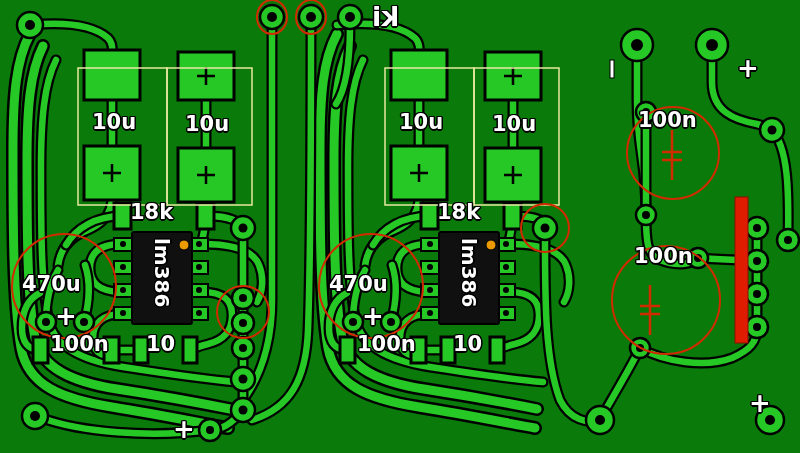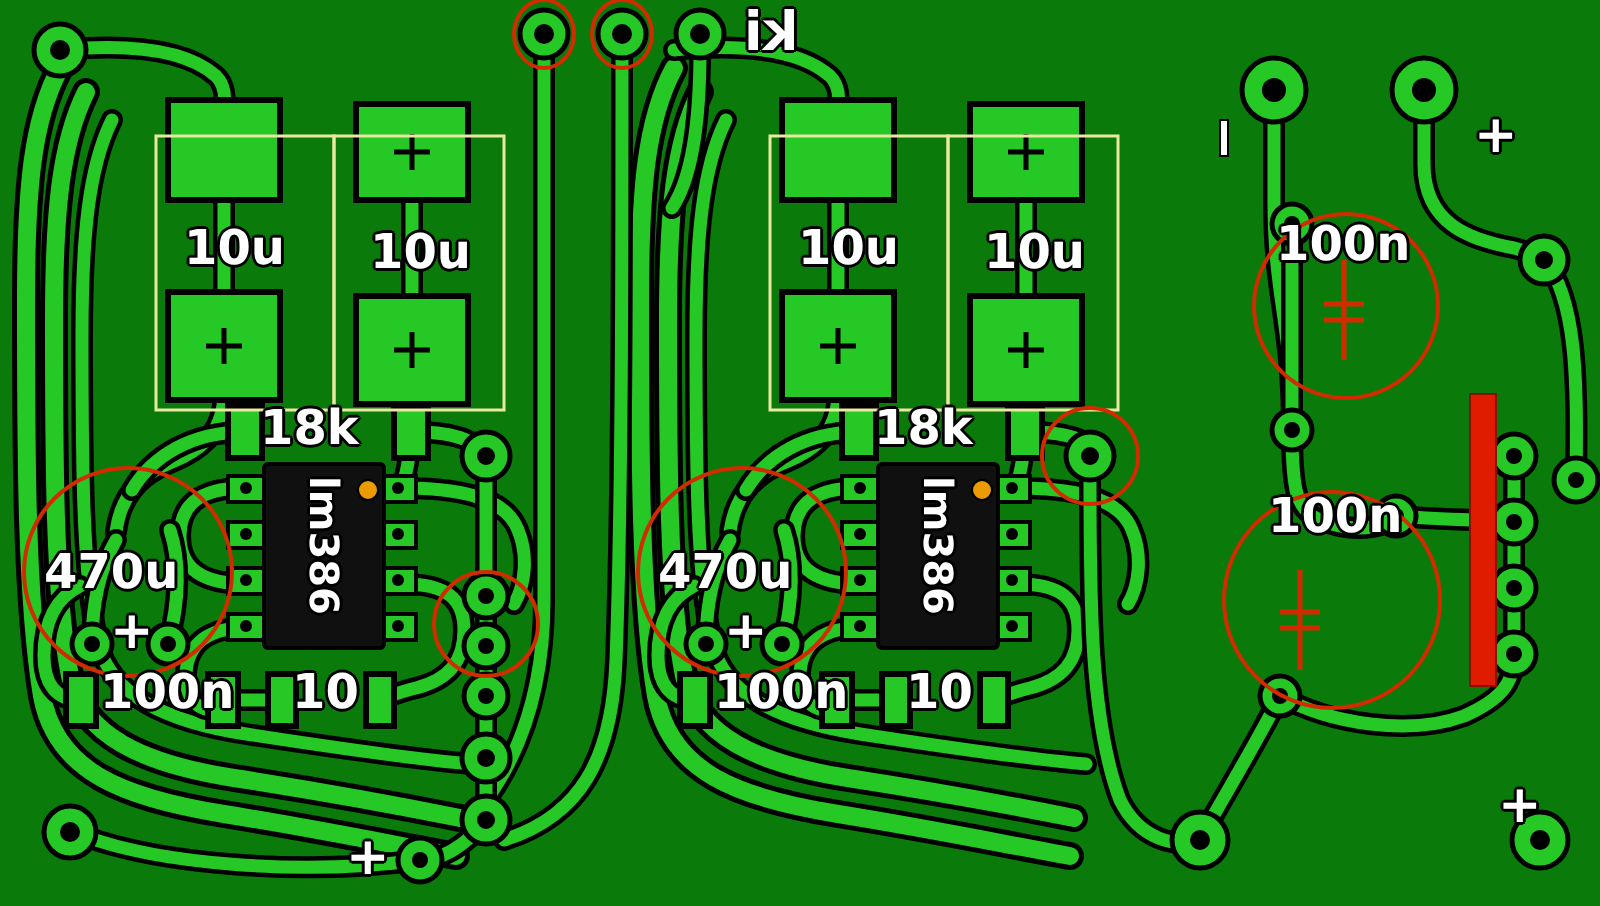--- a/index.html
+++ b/index.html
@@ -14,21 +14,21 @@
   .po{fill:#25c825;stroke:#000;stroke-width:2.5;}
   .ph{fill:#000;}
   .smd{fill:#25c825;stroke:#000;stroke-width:3;}
   .pin{fill:#25c825;stroke:#000;stroke-width:2;}
   .cross{stroke:#000;stroke-width:2.5;}
   .ysilk{fill:none;stroke:#e9e9a2;stroke-width:1.5;}
   .rsilk{fill:none;stroke:#d22b00;stroke-width:2;}
   .rline{stroke:#d22b00;stroke-width:2.5;fill:none;}
   .rfill{fill:#e01c00;stroke:#8a1000;stroke-width:1;}
   .icbody{fill:#101010;stroke:#000;stroke-width:2;}
-  .lbl{position:absolute;color:#fff;font-weight:bold;font-size:24px;line-height:1;white-space:nowrap;
+  .lbl{position:absolute;color:#fff;font-weight:bold;font-size:21px;line-height:1;white-space:nowrap;
        text-shadow:-1.5px 0 #000,1.5px 0 #000,0 -1.5px #000,0 1.5px #000,
                    -1px -1px #000,1px -1px #000,-1px 1px #000,1px 1px #000;}
   .vert{transform-origin:0 0;transform:rotate(90deg);font-size:20px;}
   .mir{font-size:27px;transform:scaleX(-1);}
   .plus{font-size:26px;}
 </style>
 </head>
 <body>
 
 <div class="board">

